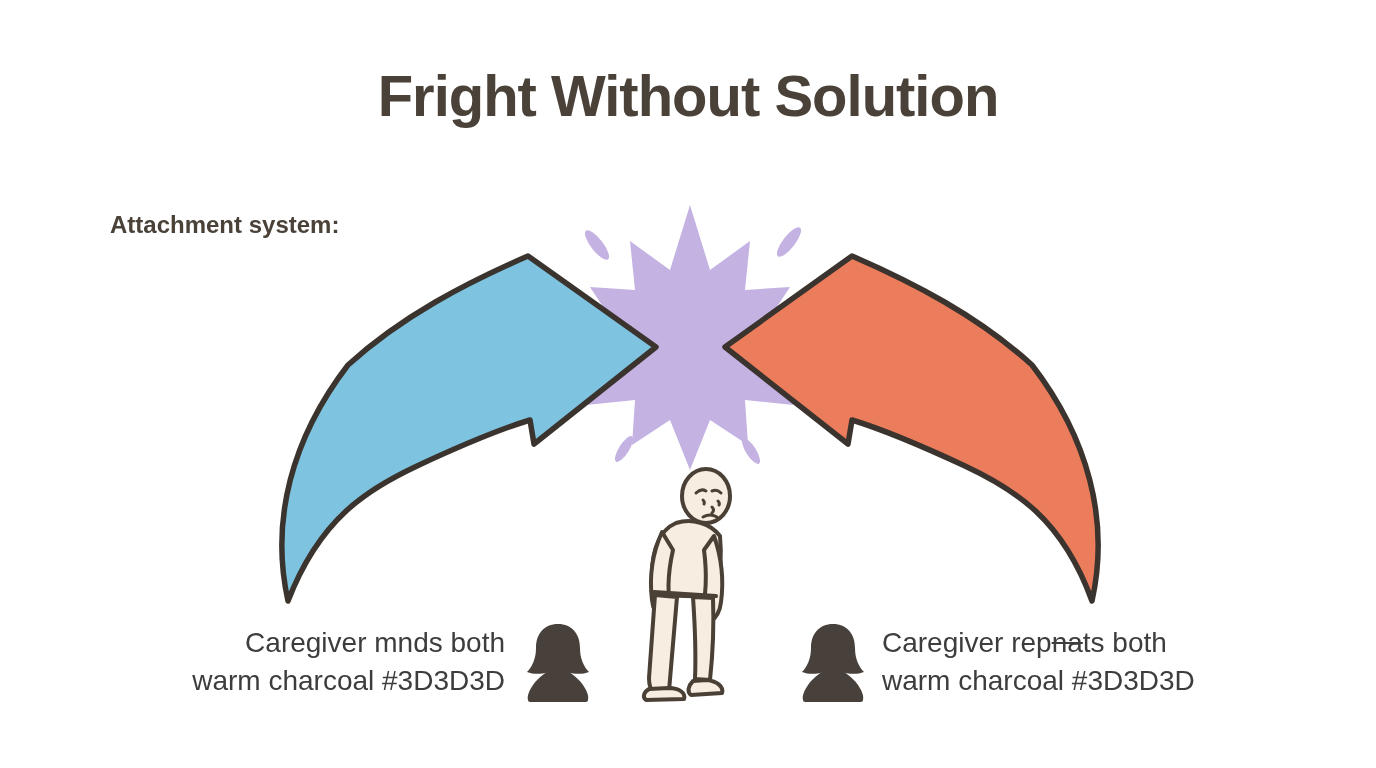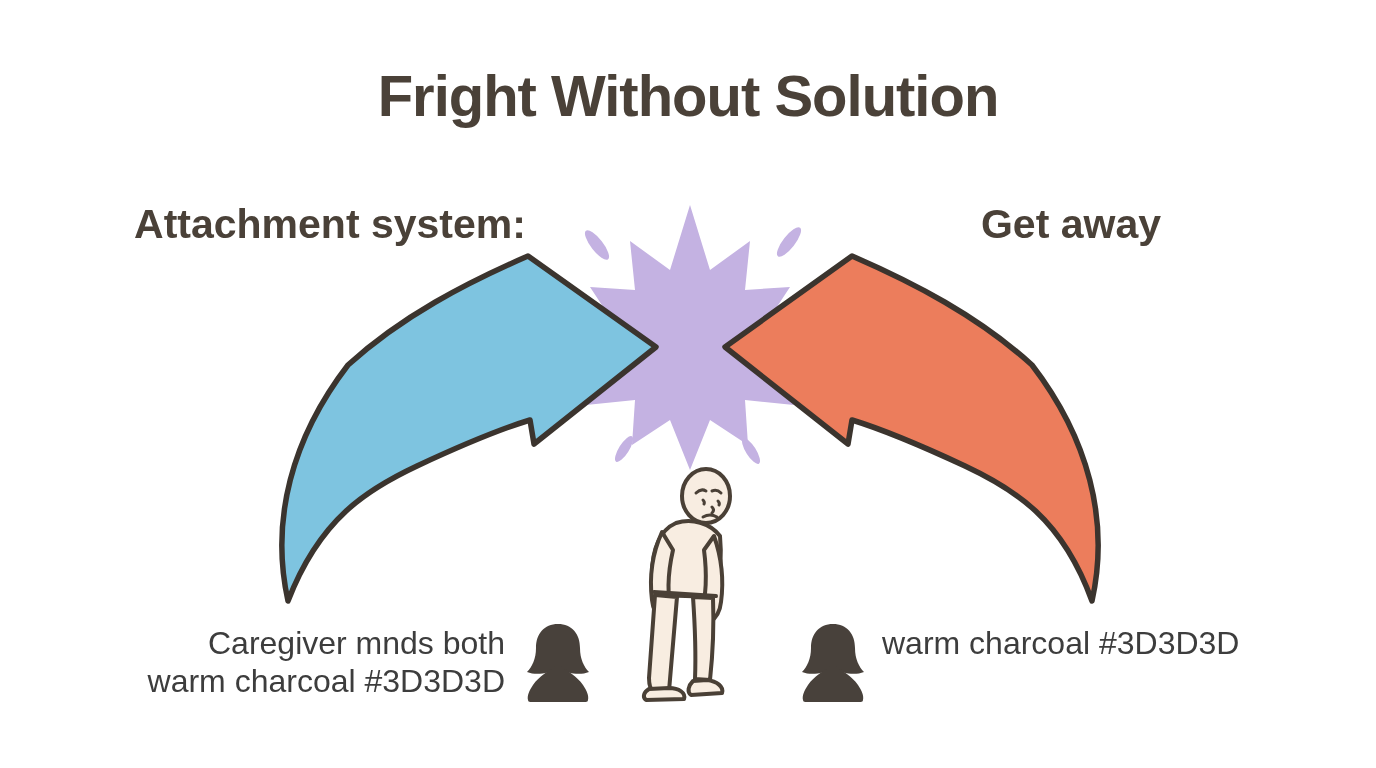--- a/index.html
+++ b/index.html
@@ -19,38 +19,37 @@
     text-align: center;
     font-size: 58px;
     font-weight: bold;
     letter-spacing: -1px;
     color: #4A4138;
   }
   .sys-label {
     position: absolute;
     top: 202px;
     width: 440px;
-    text-align: center;
-    font-size: 41px;
+    font-size: 24px;
     font-weight: bold;
     line-height: 45px;
     color: #4A4138;
   }
   .sys-label.left  { left: 110px; }
   .sys-label.right { left: 851px; }
   .art {
     position: absolute;
     left: 0; top: 0;
     width: 1376px;
     height: 768px;
   }
   .caption {
     position: absolute;
     top: 624px;
-    font-size: 32px;
+    font-size: 28px;
     line-height: 38px;
     color: #3D3D3D;
   }
   .caption.left  { left: 140px; width: 365px; text-align: right; }
   .caption.right { left: 882px; width: 390px; text-align: left; }
   .struck { text-decoration: line-through; }
   .person-icon {
     position: absolute;
     width: 72px;
     height: 80px;
@@ -64,21 +63,20 @@
 
 <div class="canvas">
 
   <h1 class="title">Fright Without Solution</h1>
 
   <div class="sys-label left">
     <div>Attachment system:</div>
   </div>
 
   <div class="sys-label right">
-    <div>Get away</div>
   </div>
 
   <svg class="art" viewBox="0 0 1376 768" aria-hidden="true">
 
     <g>
       <polygon fill="#C4B2E2" points="690,205 710,270 750,241 745,290 790,287 765,325 820,345 765,365 794,405 745,400 748,445 710,420 690,470 670,420 632,445 635,400 586,405 615,365 560,345 615,325 590,287 635,290 630,241 670,270"></polygon>
       <ellipse fill="#C4B2E2" cx="597" cy="245" rx="6" ry="18" transform="rotate(-38 597 245)"></ellipse>
       <ellipse fill="#C4B2E2" cx="789" cy="242" rx="6" ry="18" transform="rotate(38 789 242)"></ellipse>
       <ellipse fill="#C4B2E2" cx="624" cy="449" rx="5" ry="15" transform="rotate(32 624 449)"></ellipse>
       <ellipse fill="#C4B2E2" cx="751" cy="451" rx="5" ry="15" transform="rotate(-32 751 451)"></ellipse>
@@ -136,16 +134,17 @@
   </svg>
 
   <svg class="person-icon right" viewBox="0 0 72 80" aria-hidden="true">
     <g fill="#48413B">
       <path d="M 36 2 C 22 2 14 12 14 26 C 14 37 10 45 5 50 C 15 54 28 51 34 46 L 38 46 C 44 51 57 54 67 50 C 62 45 58 37 58 26 C 58 12 50 2 36 2 Z"></path>
       <path d="M 36 42 C 27 49 17 54 11 63 C 7 69 5 74 6 78 C 6 80 8 80 10 80 L 62 80 C 64 80 66 80 66 78 C 67 74 65 69 61 63 C 55 54 45 49 36 42 Z"></path>
     </g>
   </svg>
 
   <div class="caption right">
+    <div><span>Caregiver rep</span><span class="struck">na</span><span>ts both</span></div>
     <div>warm charcoal #3D3D3D</div>
   </div>
 
 </div>
 
 </body></html>

